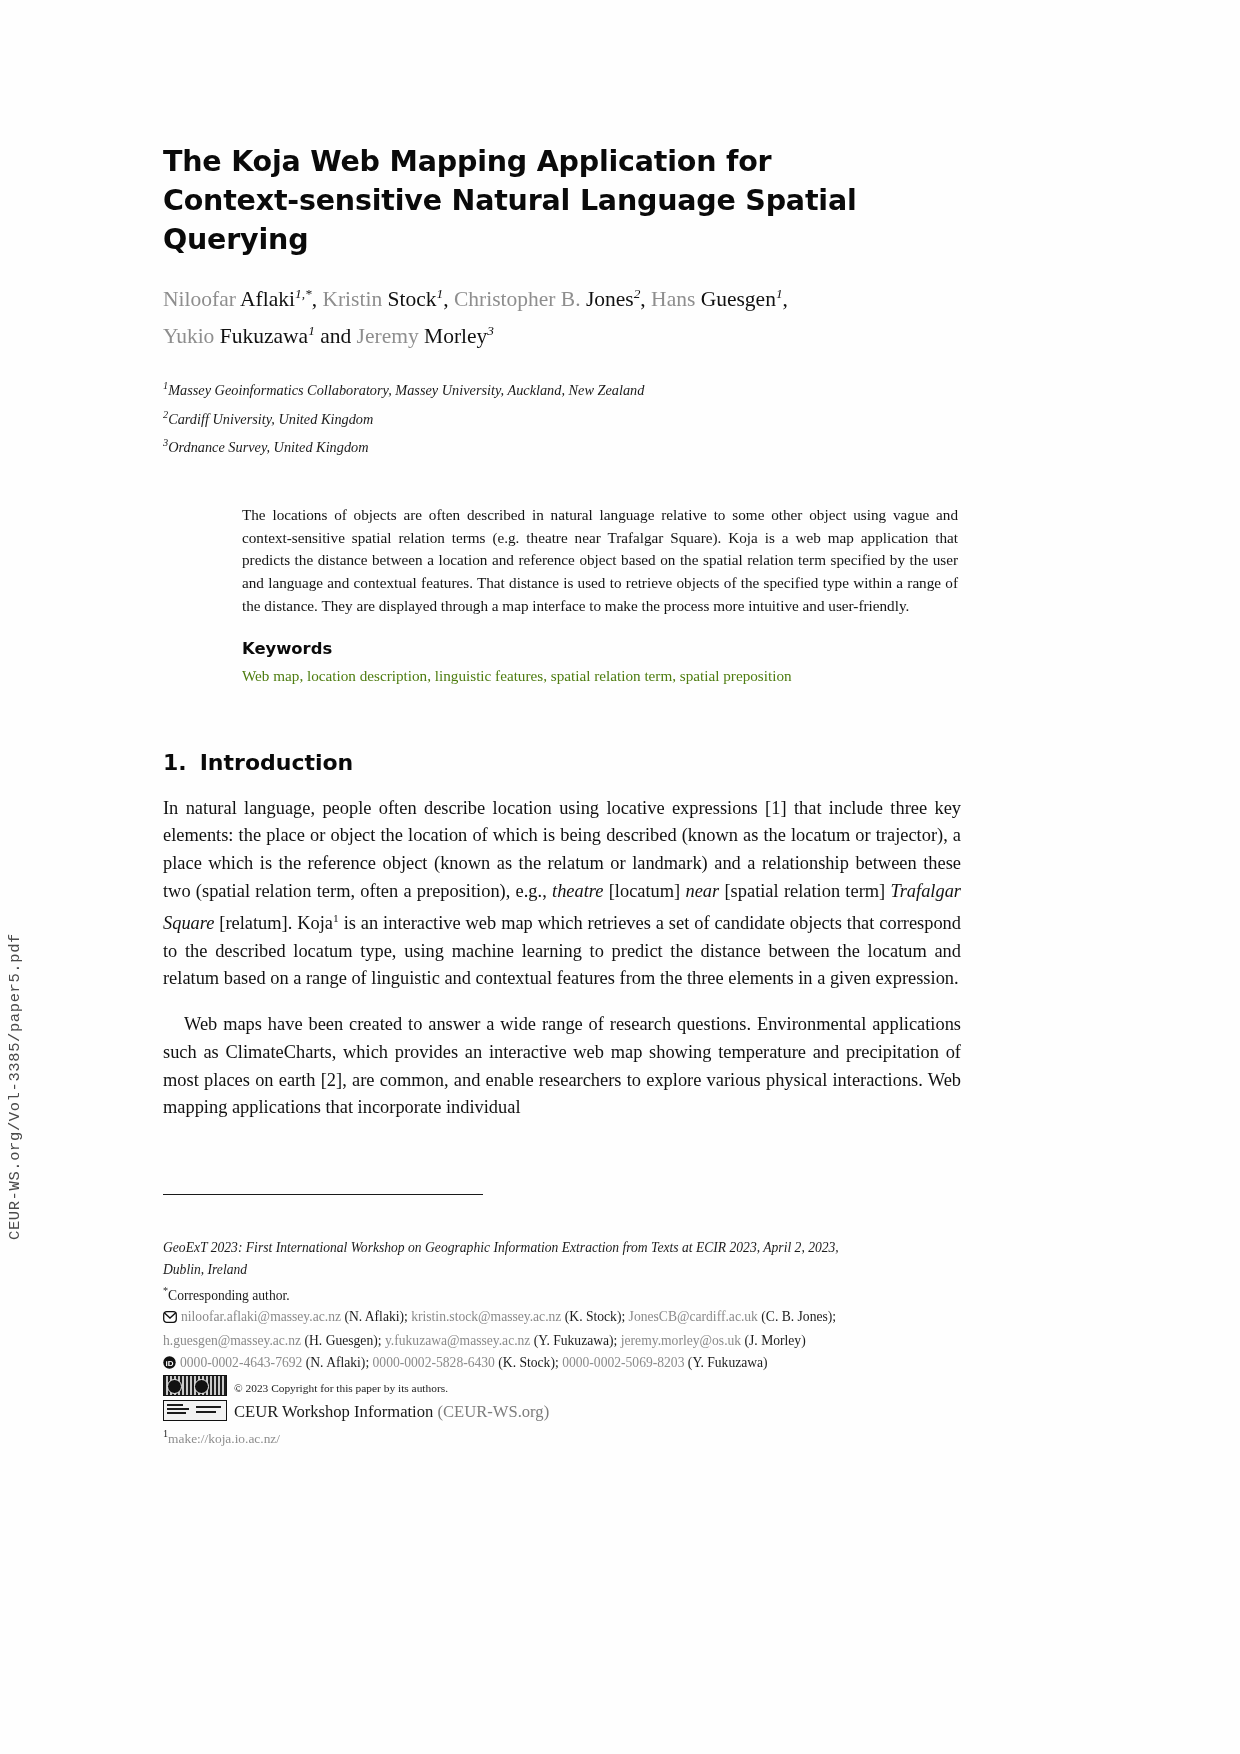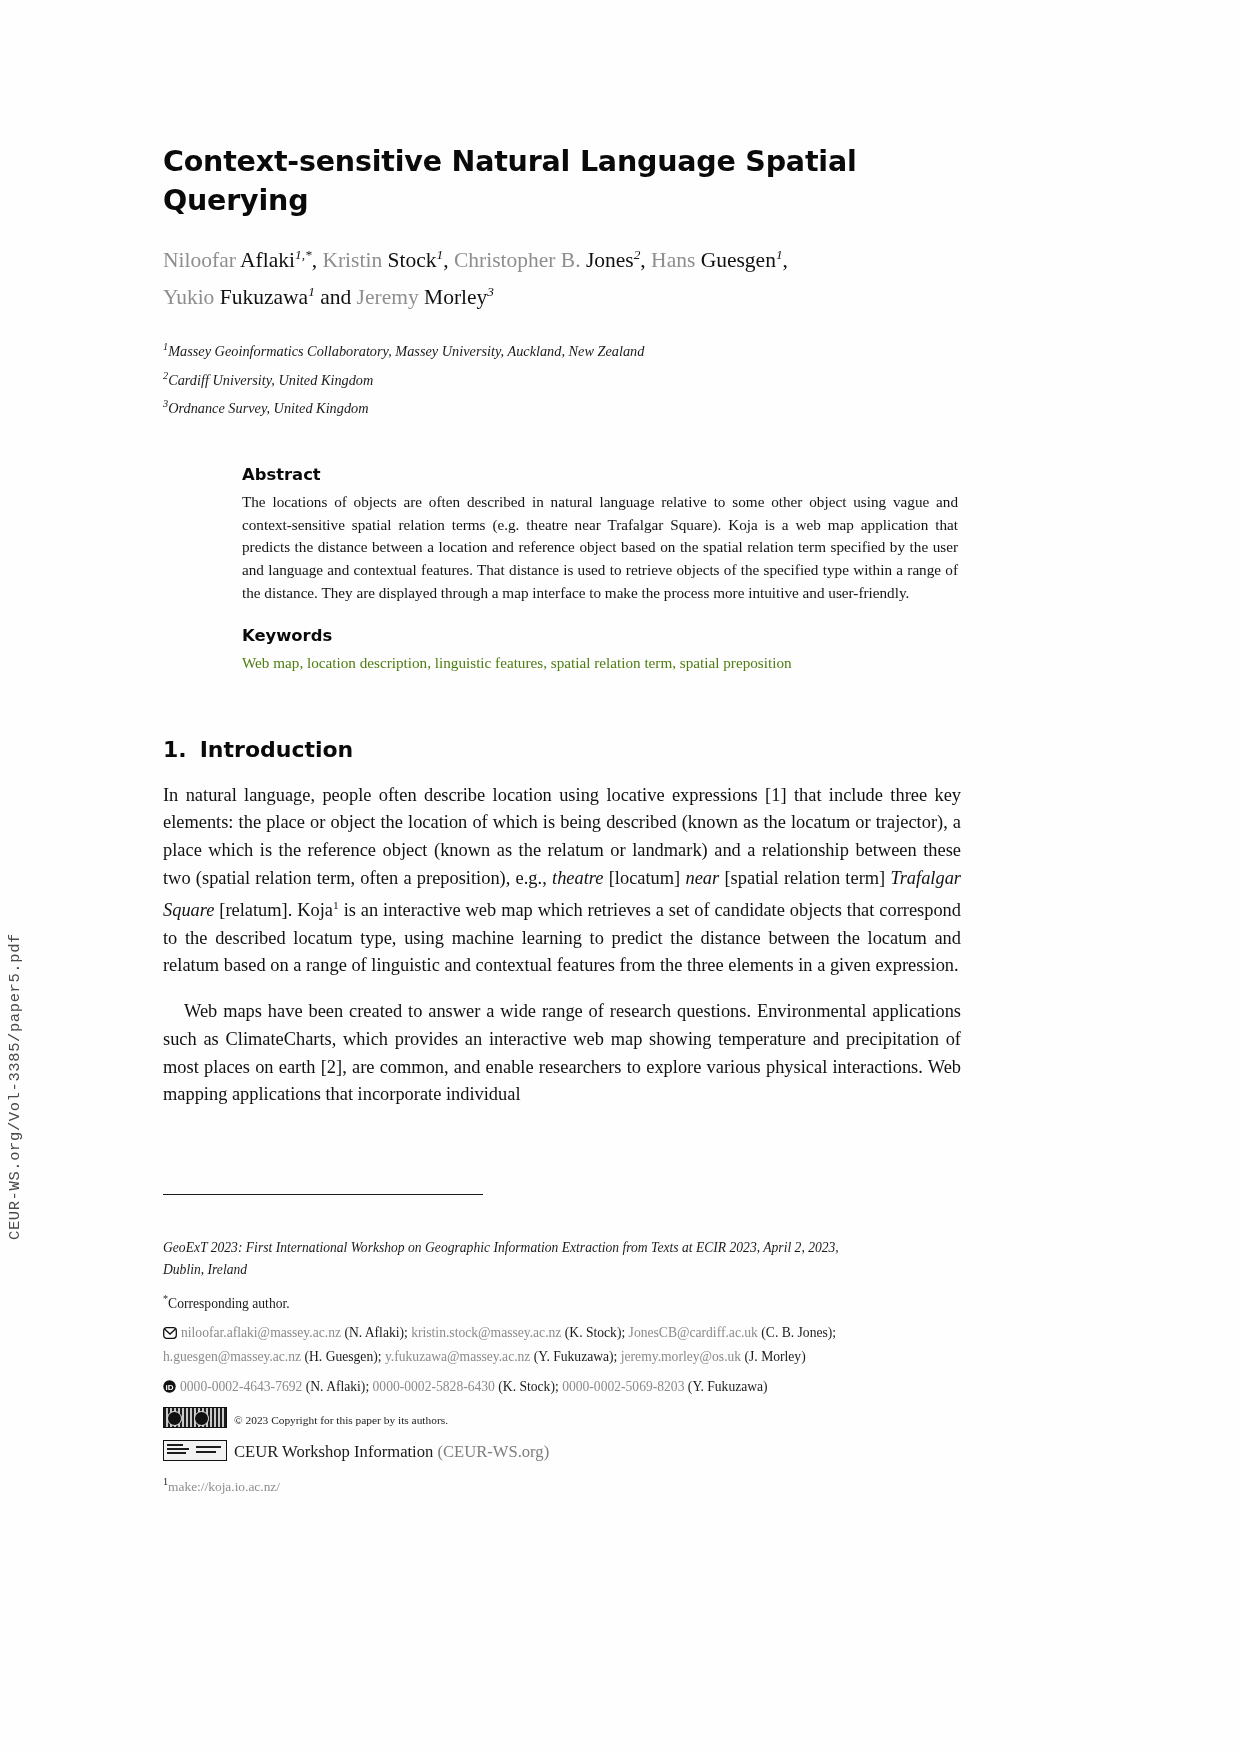--- a/index.html
+++ b/index.html
@@ -140,21 +140,21 @@
   .footnotes {
     position: absolute;
     left: 163px;
     top: 1237px;
     width: 810px;
     font-size: 13.6px;
     line-height: 21.6px;
     color: #1b1b1b;
   }
   .fn-venue { font-style: italic; }
-  .fn-line { white-space: normal; margin-top: 8px; }
+  .fn-line { white-space: normal; }
   .fn-dim { color: #8a8a8a; }
   .fn-sup { font-size: 0.75em; vertical-align: super; }
 
   .ico {
     display: inline-block;
     vertical-align: -2px;
     margin-right: 4px;
   }
 
   .cc-badge {
@@ -213,41 +213,41 @@
 </head>
 <body>
 
 <div class="page">
 
   <div class="spine">CEUR-WS.org/Vol-3385/paper5.pdf</div>
 
   <div class="content">
 
     <h1 class="title">
+      <span>The Koja Web Mapping Application for</span>
       <span class="l2">Context-sensitive Natural Language Spatial Querying</span>
     </h1>
 
     <div class="authors">
       <span><span class="dim">Niloofar</span> <span>Aflaki</span><sup>1,*</sup></span>,
       <span><span class="dim">Kristin</span> <span>Stock</span><sup>1</sup></span>,
       <span><span class="dim">Christopher B.</span> <span>Jones</span><sup>2</sup></span>,
       <span><span class="dim">Hans</span> <span>Guesgen</span><sup>1</sup></span>,<br>
       <span><span class="dim">Yukio</span> <span>Fukuzawa</span><sup>1</sup></span>
       <span>and</span>
       <span><span class="dim">Jeremy</span> <span>Morley</span><sup>3</sup></span>
     </div>
 
     <div class="affils">
       <div><sup>1</sup><span>Massey Geoinformatics Collaboratory, Massey University, Auckland, New Zealand</span></div>
       <div><sup>2</sup><span>Cardiff University, United Kingdom</span></div>
       <div><sup>3</sup><span>Ordnance Survey, United Kingdom</span></div>
     </div>
 
     <div class="abs-block">
-      <div class="abs-head">Abstract</div>
       <div class="abs-body">The locations of objects are often described in natural language relative to some other object using vague and context-sensitive spatial relation terms (e.g. theatre near Trafalgar Square). Koja is a web map application that predicts the distance between a location and reference object based on the spatial relation term specified by the user and language and contextual features. That distance is used to retrieve objects of the specified type within a range of the distance. They are displayed through a map interface to make the process more intuitive and user-friendly.</div>
 
       <div class="kw-head">Keywords</div>
       <div class="kw-body">Web map, location description, linguistic features, spatial relation term, spatial preposition</div>
     </div>
 
     <div class="sec-head">
       <span class="num">1.</span><span>Introduction</span>
     </div>
 

